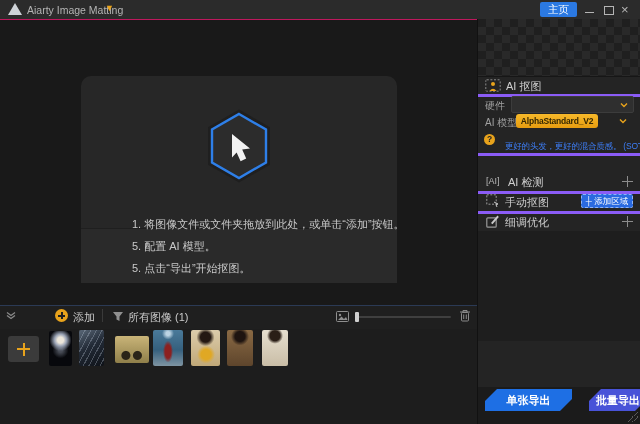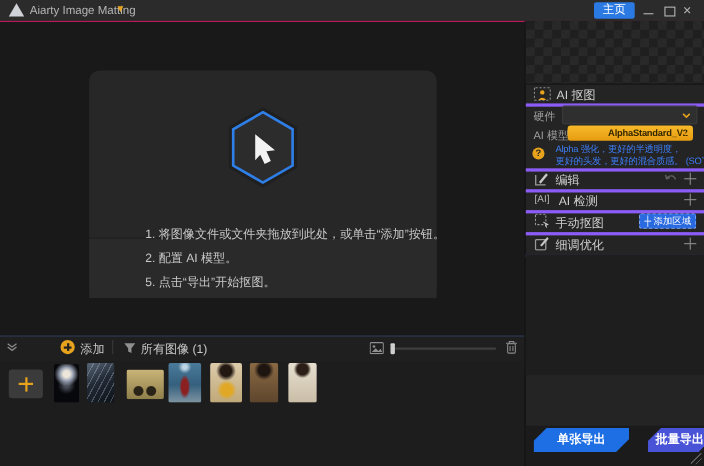--- a/index.html
+++ b/index.html
@@ -13,21 +13,21 @@
   .app-title{position:absolute;left:27px;top:4px;font-size:10.5px;color:#b4b4b4;}
   .title-chev{position:absolute;left:105px;top:3px;font-size:9px;color:#e8a31c;}
   .home-btn{position:absolute;left:540px;top:2px;width:37px;height:15px;background:#2b79e2;border-radius:2px;
             color:#fff;font-size:10.5px;text-align:center;line-height:15px;}
   .win-min{position:absolute;left:585px;top:12px;width:9px;height:1px;background:#b5b5b5;}
   .win-max{position:absolute;left:604px;top:6px;width:8px;height:7px;border:1px solid #b5b5b5;}
   .win-close{position:absolute;left:621px;top:2px;font-size:13px;color:#b5b5b5;line-height:15px;}
 
   
   .canvas-bg{position:absolute;left:0;top:20px;width:477px;height:285px;background:#191919;}
-  .drop-panel{position:absolute;left:81px;top:44px;width:316px;height:206px;background:#272727;border-radius:10px;}
+  .drop-panel{position:absolute;left:81px;top:56px;width:316px;height:206px;background:#272727;border-radius:10px;}
   .drop-lower{position:absolute;left:0;top:152px;width:316px;height:54px;background:#2a2a2a;border-top:1px solid #1f1f1f;}
   .hex-wrap{position:absolute;left:126px;top:33px;width:64px;height:78px;}
   .instr{position:absolute;left:51px;font-size:11px;color:#c9c9c9;white-space:nowrap;}
 
   
   .btoolbar{position:absolute;left:0;top:305px;width:477px;height:23px;background:#1f1f1f;border-top:1px solid #2b3a55;}
   .film{position:absolute;left:0;top:329px;width:477px;height:95px;background:#1d1d1d;}
   .collapse-ic{position:absolute;left:5px;top:309px;color:#8a8a8a;}
   .add-circle{position:absolute;left:55px;top:309px;width:13px;height:13px;border-radius:50%;background:#e8a31c;}
   .add-circle .bar{position:absolute;background:#202020;}
@@ -77,21 +77,21 @@
                        linear-gradient(45deg,#292929 25%,transparent 25%,transparent 75%,#292929 75%);
       background-size:16px 16px;background-position:0 0,8px 8px;border-bottom:1px solid #161616;}
   .sb-row{position:absolute;left:0;width:162px;border-bottom:3px solid #8b5cf6;}
   .sb-label{position:absolute;font-size:11px;color:#cfcfcf;white-space:nowrap;}
   .sb-sub{position:absolute;font-size:10px;color:#a0a0a0;white-space:nowrap;}
   .hw-select{position:absolute;left:33px;top:2px;width:121px;height:15px;background:#2f2f2f;border:1px solid #3c3c3c;border-radius:2px;}
   .hw-text{position:absolute;left:6px;top:2px;font-size:8.5px;letter-spacing:-0.3px;color:#dadada;white-space:nowrap;}
   .chev-y{position:absolute;width:8px;height:8px;}
   .model-pill{position:absolute;left:38px;top:1px;width:82px;height:14px;border-radius:3px;
       background:linear-gradient(180deg,#f7b92a,#e69c10);color:#352700;font-size:8.5px;font-weight:bold;
-      text-align:center;line-height:14px;letter-spacing:-0.2px;padding-left:32px;}
+      text-align:center;line-height:14px;letter-spacing:-0.2px;}
   .help-circle{position:absolute;left:6px;top:16px;width:11px;height:11px;border-radius:50%;background:#e8a31c;
       color:#242424;font-size:8.5px;font-weight:bold;text-align:center;line-height:11px;}
   .desc{position:absolute;left:27px;font-size:8.5px;color:#3d7df5;white-space:nowrap;letter-spacing:-0.2px;}
   .plus-ic{position:absolute;width:11px;height:11px;}
   .plus-ic .h,.plus-ic .v{position:absolute;background:#8c8c8c;}
   .plus-ic .h{left:0;top:5px;width:11px;height:1px;}
   .plus-ic .v{left:5px;top:0;width:1px;height:11px;}
   .region-btn{position:absolute;left:103px;top:3px;width:50px;height:12px;background:#2a6ae0;border:1px dashed #8fb4f5;
       border-radius:2px;color:#fff;font-size:8.5px;text-align:center;line-height:12px;white-space:nowrap;}
   .mid-empty{position:absolute;left:0;top:212px;width:162px;height:110px;background:#1e1e1e;}
@@ -126,21 +126,21 @@
     <div class="drop-panel">
       <div class="drop-lower"></div>
       <div class="hex-wrap">
         <svg width="64" height="78" viewBox="0 0 64 78">
           <polygon points="32,5 59,20.5 59,53.5 32,69 5,53.5 5,20.5" fill="#1f1f1f" stroke="#1f1f1f" stroke-width="8"></polygon>
           <polygon points="32,5 59,20.5 59,53.5 32,69 5,53.5 5,20.5" fill="#2c2c2c" stroke="#2e7fe8" stroke-width="2.4"></polygon>
           <path d="M25 25 L43 39.5 L35.2 40.6 L39.2 49.4 L33.6 52.2 L29.6 43.6 L25 48.6 Z" fill="#f2f2f2"></path>
         </svg>
       </div>
       <div class="instr" style="top:141px">1. 将图像文件或文件夹拖放到此处，或单击“添加”按钮。</div>
-      <div class="instr" style="top:163px">2. 配置 AI 模型。</div>
+      <div class="instr" style="top:163px">5. 配置 AI 模型。</div>
       <div class="instr" style="top:185px">5. 点击“导出”开始抠图。</div>
     </div>
   </div>
 
   <div class="btoolbar"></div>
   <div class="collapse-ic">
     <svg width="12" height="12" viewBox="0 0 12 12">
         <path d="M2 3.5 L6 6.5 L10 3.5 M2 6.5 L6 9.5 L10 6.5" fill="none" stroke="#8a8a8a" stroke-width="1.2"></path>
       </svg>
   </div>
@@ -218,43 +218,23 @@
       <span class="model-pill">AlphaStandard_V2</span>
       <span class="chev-y" style="left:141px;top:4px">
         <svg width="8" height="8" viewBox="0 0 8 8">
             <path d="M1 2.5 L4 5.5 L7 2.5" fill="none" stroke="#e8a31c" stroke-width="1.4"></path>
           </svg>
       </span>
     </div>
 
     <div class="sb-row" style="top:111px;height:23px">
       <span class="help-circle" style="top:4px">?</span>
-      <span class="desc" style="top:0px">Alpha 强化，更好的半透明度，</span>
       <span class="desc" style="top:11px">更好的头发，更好的混合质感。 (SOTA)</span>
     </div>
 
-    <div class="sb-row" style="top:134px;height:19px">
-      <span class="abs" style="left:8px;top:3px">
-        <svg width="13" height="13" viewBox="0 0 13 13">
-            <path d="M1 3 V12 H10" fill="none" stroke="#9a9a9a" stroke-width="1.2"></path>
-            <path d="M4 9.5 L10.5 1.5 L12 3 L5.5 11 Z" fill="#c9c9c9"></path>
-          </svg>
-      </span>
-      <span class="sb-label" style="left:27px;top:3px">编辑</span>
-      <span class="abs" style="left:126px;top:5px">
-        <svg width="12" height="10" viewBox="0 0 12 10">
-            <path d="M2 4 C4 1,9 1,10 5" fill="none" stroke="#5f5f5f" stroke-width="1.3"></path>
-            <path d="M1 1 L2 4.5 L5 3.5" fill="none" stroke="#5f5f5f" stroke-width="1.3"></path>
-          </svg>
-      </span>
-      <span class="plus-ic" style="left:144px;top:4px">
-          <span class="h"></span>
-          <span class="v"></span>
-        </span>
-    </div>
 
     <div class="sb-row" style="top:153px;height:19px">
       <span class="sb-sub" style="left:8px;top:4px;color:#b8b8b8;font-size:9px">[<span>AI</span>]</span>
       <span class="sb-label" style="left:30px;top:3px">AI 检测</span>
       <span class="plus-ic" style="left:144px;top:4px">
           <span class="h"></span>
           <span class="v"></span>
         </span>
     </div>
 

